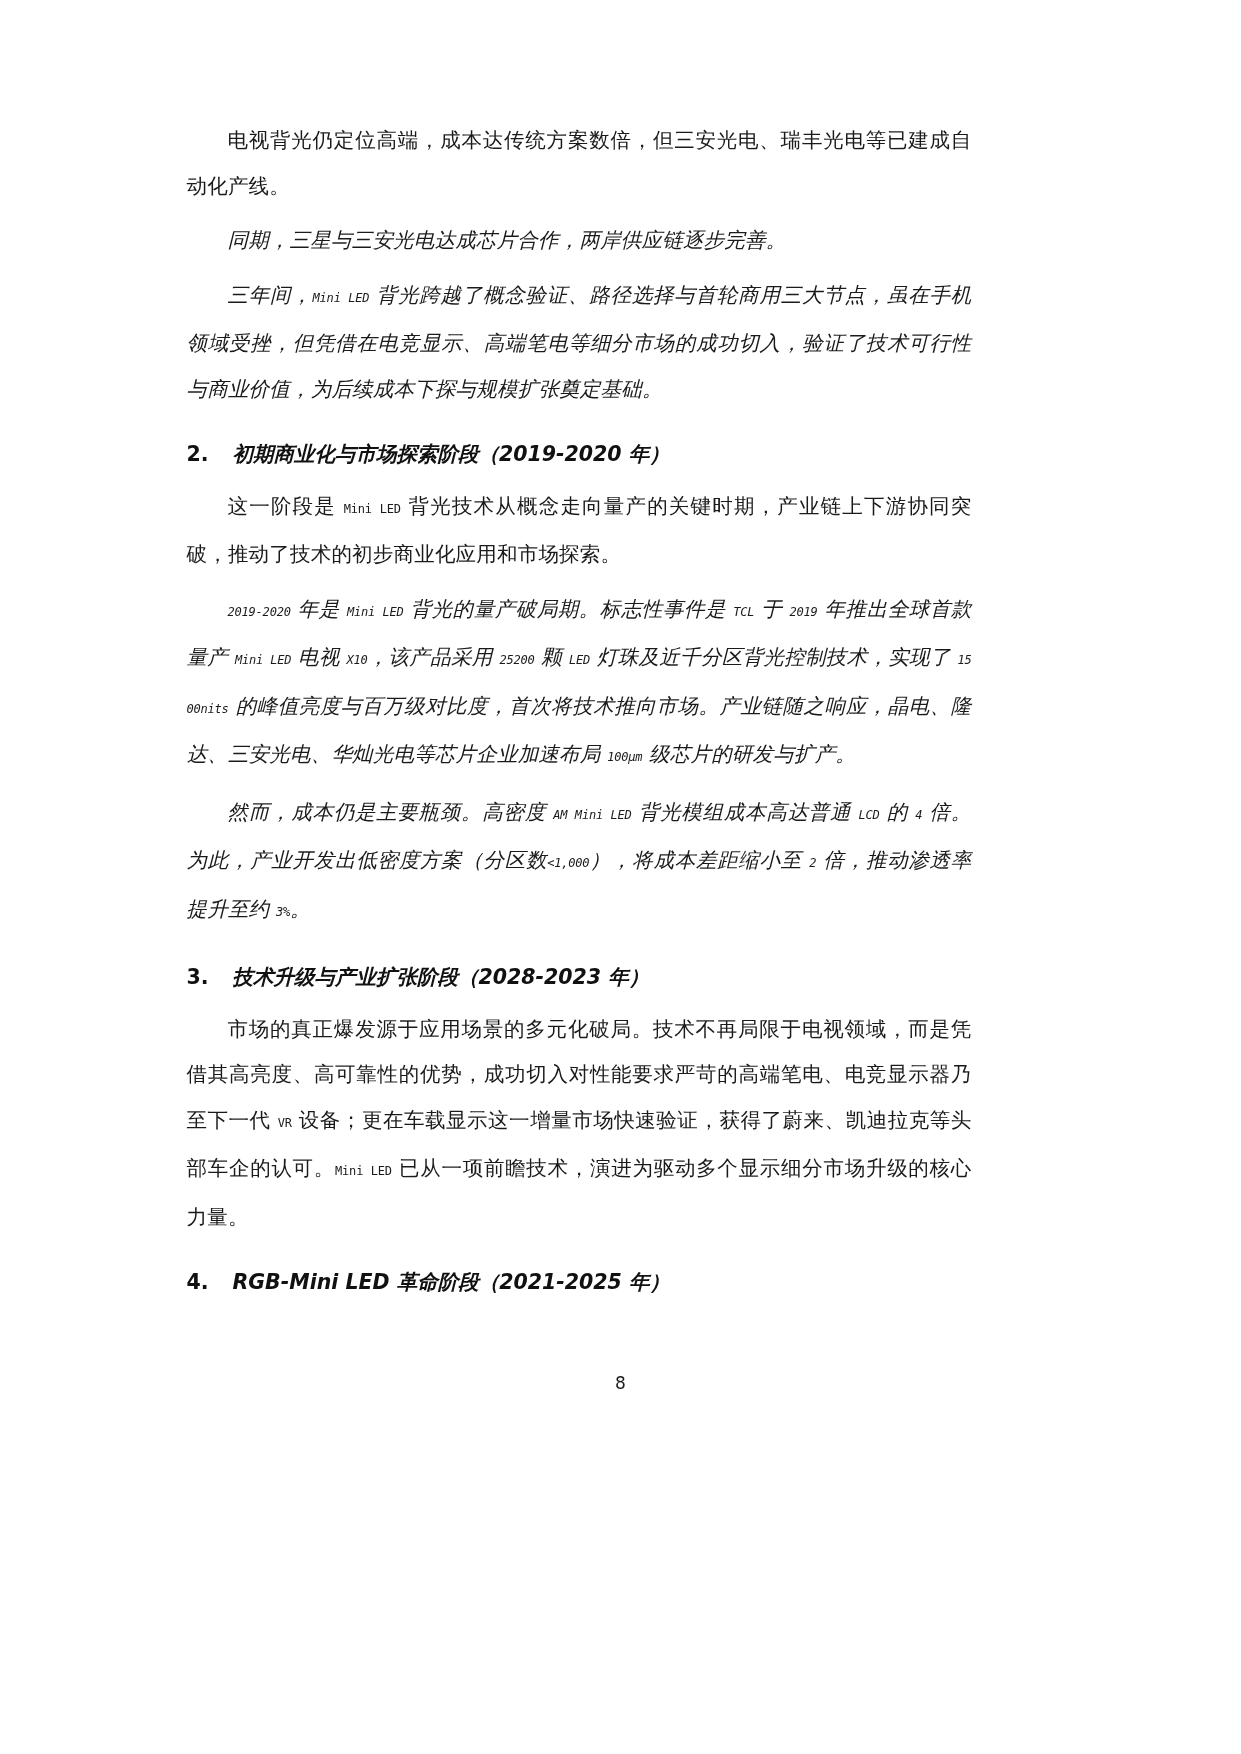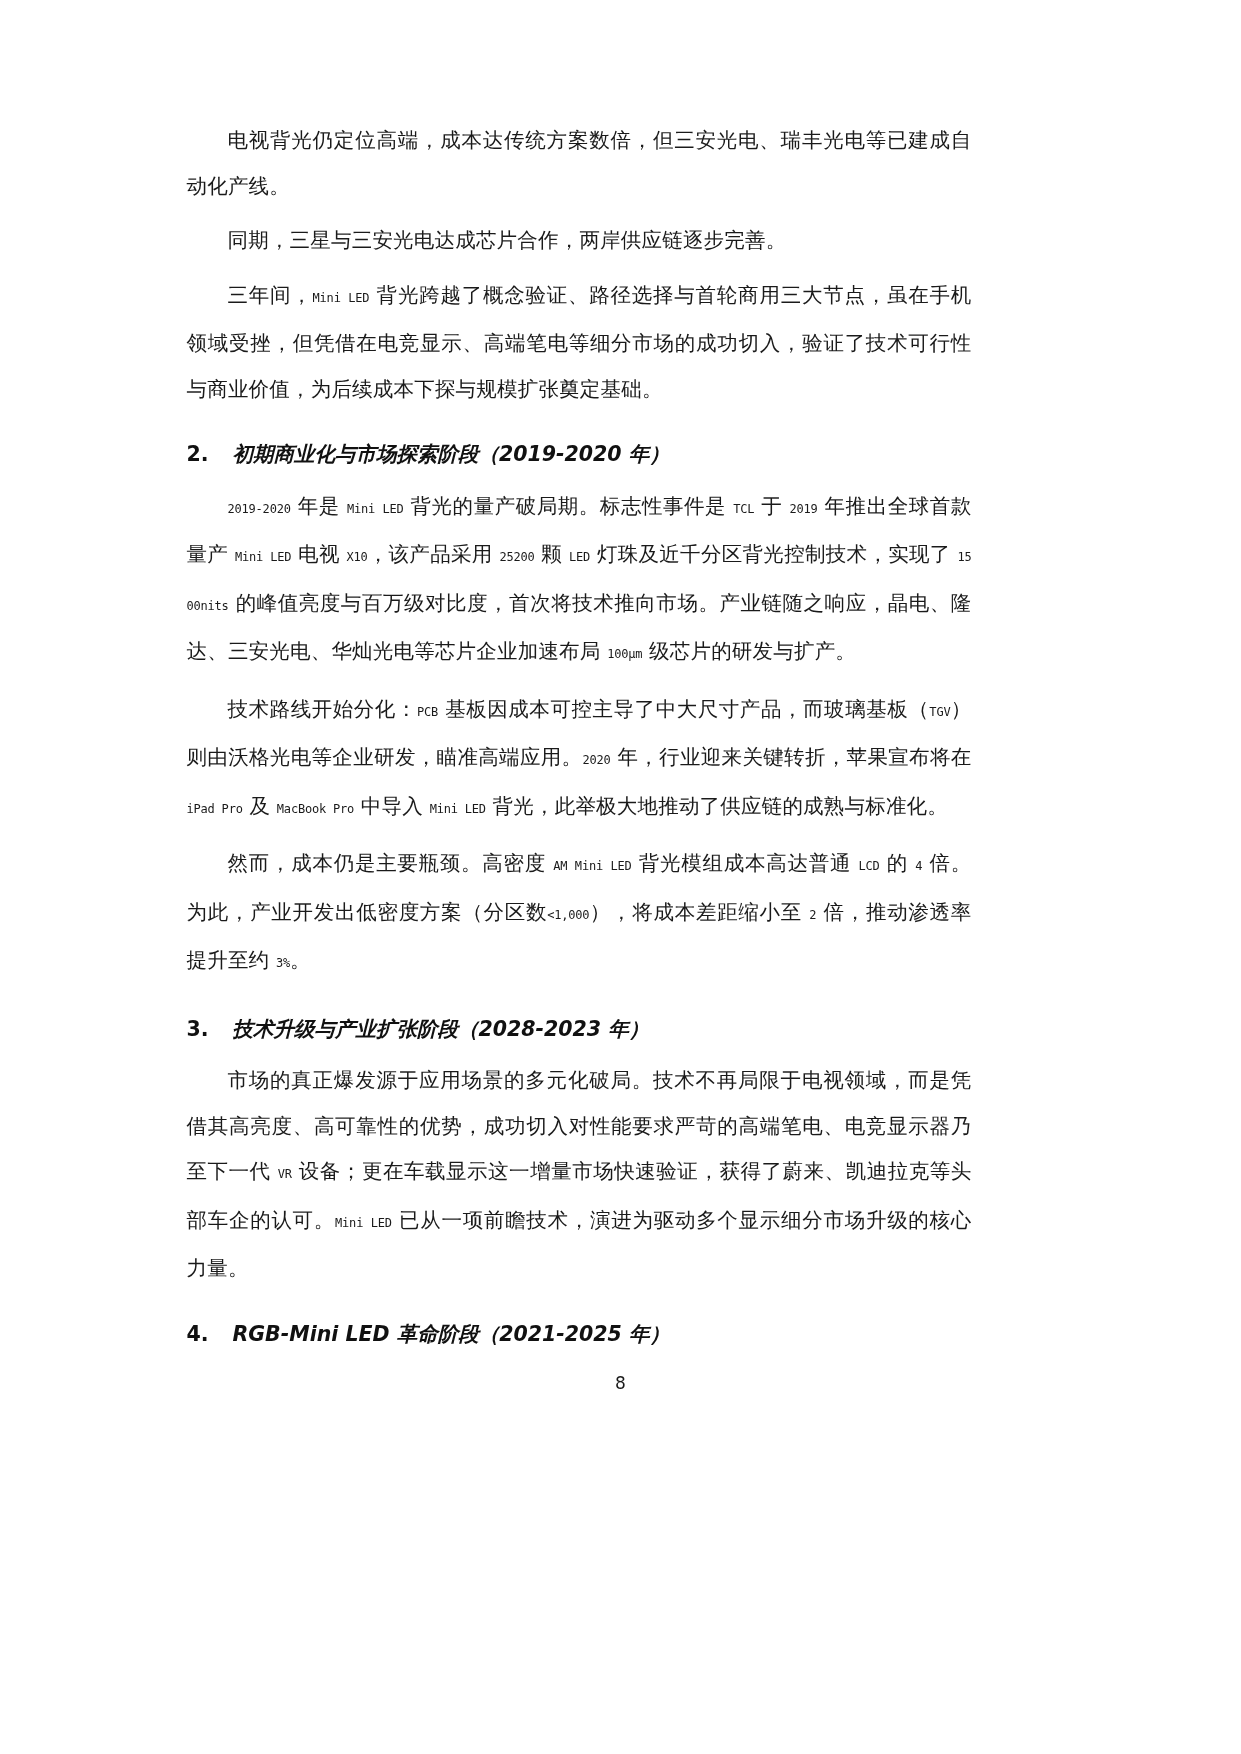--- a/index.html
+++ b/index.html
@@ -30,20 +30,21 @@
     color: #1a1a1a;
     text-align: justify;
     text-justify: inter-ideograph;
     margin: 0 0 0 0;
     text-indent: 2em;
     letter-spacing: 0.2px;
     word-break: break-all;
   }
   .para + .para {
     margin-top: 9px;
+    font-style: italic;
   }
   .heading {
     font-family: "DejaVu Sans", "Liberation Sans", sans-serif;
     font-size: 20.5px;
     line-height: 45.5px;
     font-weight: bold;
     color: #111111;
     margin: 20px 0 6px 0;
     text-indent: 0;
     display: flex;
@@ -87,24 +88,24 @@
 
     <p class="para">同期，三星与三安光电达成芯片合作，两岸供应链逐步完善。</p>
 
     <p class="para">三年间，<span class="lat">Mini LED</span> 背光跨越了概念验证、路径选择与首轮商用三大节点，虽在手机领域受挫，但凭借在电竞显示、高端笔电等细分市场的成功切入，验证了技术可行性与商业价值，为后续成本下探与规模扩张奠定基础。</p>
 
     <h3 class="heading">
       <span class="num">2.</span>
       <span class="htext">初期商业化与市场探索阶段（2019-2020 年）</span>
     </h3>
 
+    <p class="para">这一阶段是 <span class="lat">Mini LED</span> 背光技术从概念走向量产的关键时期，产业链上下游协同突破，推动了技术的初步商业化应用和市场探索。</p>
 
     <p class="para"><span class="lat">2019-2020</span> 年是 <span class="lat">Mini LED</span> 背光的量产破局期。标志性事件是 <span class="lat">TCL</span> 于 <span class="lat">2019</span> 年推出全球首款量产 <span class="lat">Mini LED</span> 电视 <span class="lat">X10</span>，该产品采用 <span class="lat">25200</span> 颗 <span class="lat">LED</span> 灯珠及近千分区背光控制技术，实现了 <span class="lat">1500nits</span> 的峰值亮度与百万级对比度，首次将技术推向市场。产业链随之响应，晶电、隆达、三安光电、华灿光电等芯片企业加速布局 <span class="lat">100μm</span> 级芯片的研发与扩产。</p>
 
-    <p class="para">技术路线开始分化：<span class="lat">PCB</span> 基板因成本可控主导了中大尺寸产品，而玻璃基板（<span class="lat">TGV</span>）则由沃格光电等企业研发，瞄准高端应用。<span class="lat">2020</span> 年，行业迎来关键转折，苹果宣布将在 <span class="lat">iPad Pro</span> 及 <span class="lat">MacBook Pro</span> 中导入 <span class="lat">Mini LED</span> 背光，此举极大地推动了供应链的成熟与标准化。</p>
 
     <p class="para">然而，成本仍是主要瓶颈。高密度 <span class="lat">AM Mini LED</span> 背光模组成本高达普通 <span class="lat">LCD</span> 的 <span class="lat">4</span> 倍。为此，产业开发出低密度方案（分区数<span class="lat">&lt;1,000</span>），将成本差距缩小至 <span class="lat">2</span> 倍，推动渗透率提升至约 <span class="lat">3%</span>。</p>
 
     <h3 class="heading">
       <span class="num">3.</span>
       <span class="htext">技术升级与产业扩张阶段（2028-2023 年）</span>
     </h3>
 
 
     <p class="para">市场的真正爆发源于应用场景的多元化破局。技术不再局限于电视领域，而是凭借其高亮度、高可靠性的优势，成功切入对性能要求严苛的高端笔电、电竞显示器乃至下一代 <span class="lat">VR</span> 设备；更在车载显示这一增量市场快速验证，获得了蔚来、凯迪拉克等头部车企的认可。<span class="lat">Mini LED</span> 已从一项前瞻技术，演进为驱动多个显示细分市场升级的核心力量。</p>

